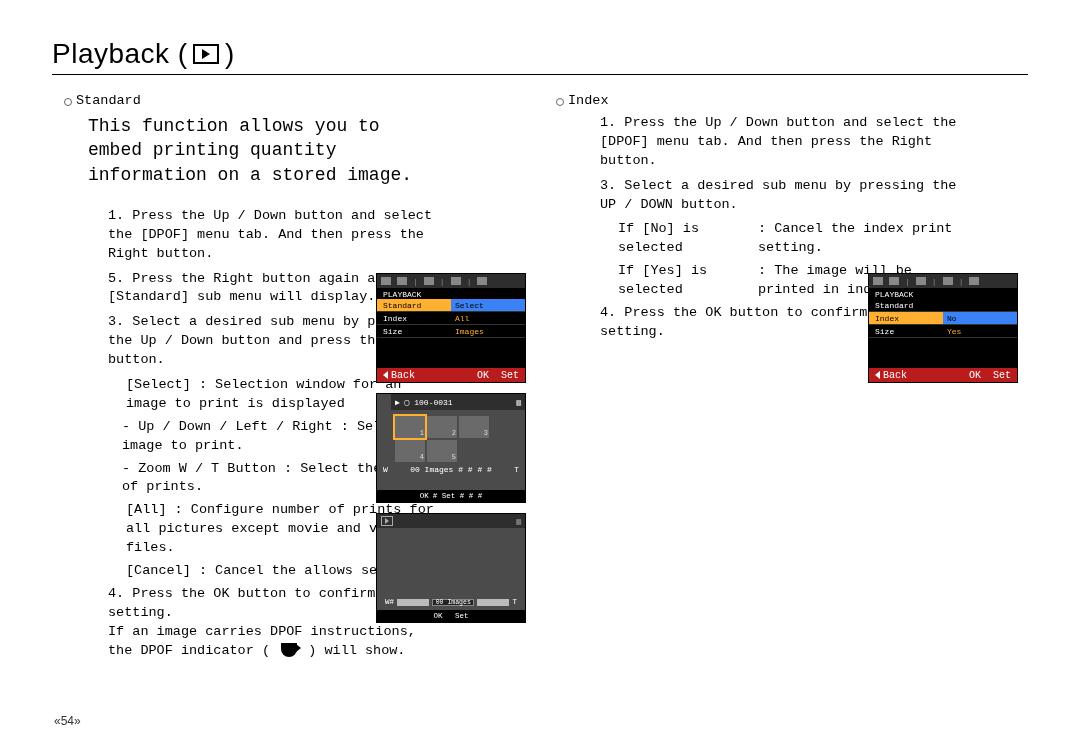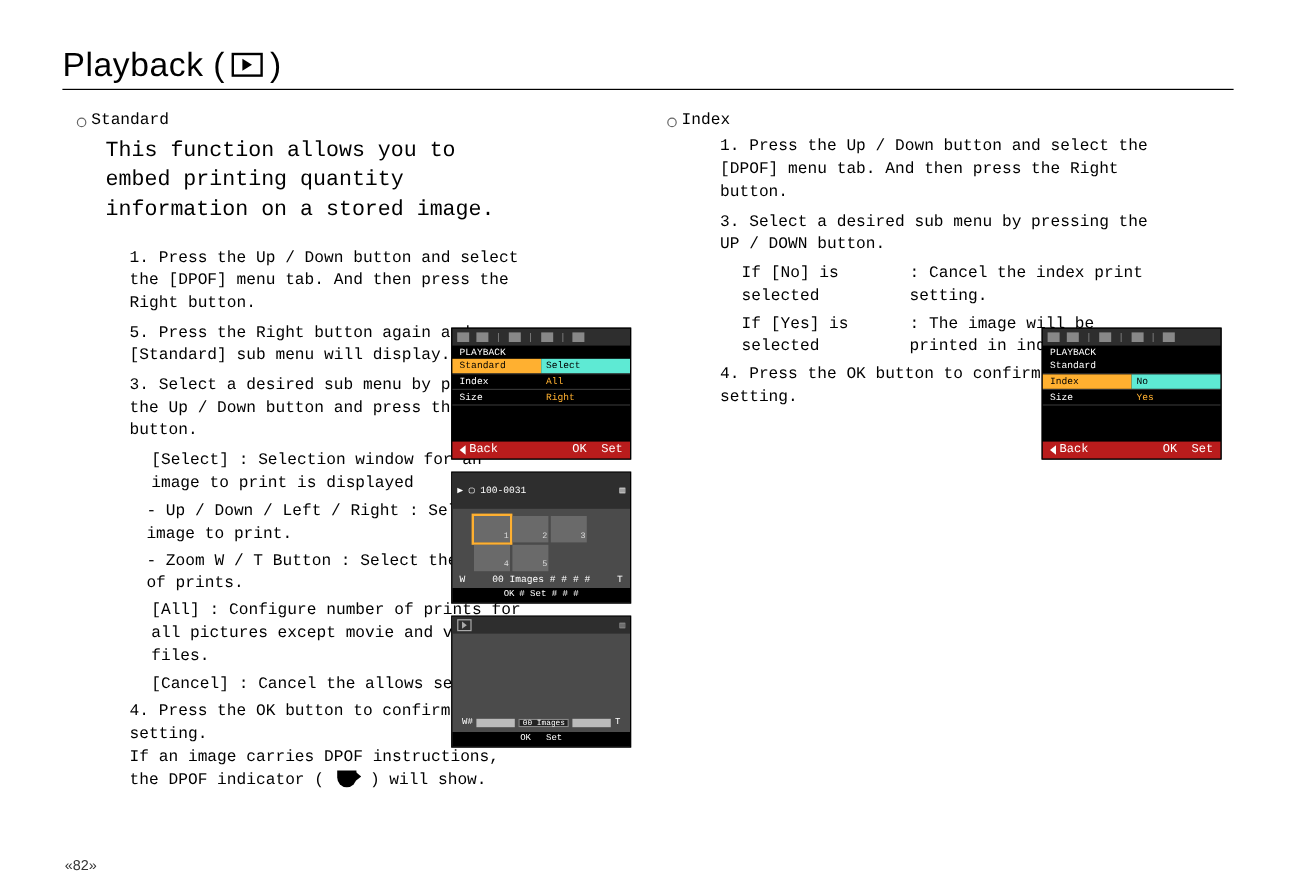--- a/index.html
+++ b/index.html
@@ -109,35 +109,36 @@
     color:#fff; font-size:8px; padding:2px 6px 0 6px;
   }
   .scr-row {
     display:flex; height:13px;
     border-bottom:1px solid #333;
     align-items:center;
   }
   .scr-row .lbl { width:50%; padding-left:6px; color:#fff; font-size:8px;}
   .scr-row .val { width:50%; padding-left:4px; color:#ffb030; font-size:8px; }
   .scr-row.sel .lbl { background:#ffb030; color:#000; height:100%; display:flex; align-items:center;}
-  .scr-row.sel .val { background:#5eead4; color:#000; height:100%; display:flex; align-items:center;}
+  .scr-row.sel .val { background:#3b82f6; color:#000; height:100%; display:flex; align-items:center;}
   .scr-footer {
     position:absolute; bottom:0; left:0; right:0;
     height:14px; background:#b91c1c; color:#fff;
     display:flex; justify-content:space-between; align-items:center;
     padding:0 6px; font-size:10px;
   }
   .scr-footer span { display:inline-flex; align-items:center; gap:3px; }
   .tri-l { width:0;height:0;border-top:4px solid transparent;border-bottom:4px solid transparent;border-right:5px solid #fff;}
 
   
   .grid-head {
-    height:30px; background:#2e2e2e; color:#fff;
+    height:16px; background:#2e2e2e; color:#fff;
     display:flex; align-items:center; padding:0 4px; font-size:8px;
     justify-content:space-between;
+    margin-left:14px;
   }
   .thumbs { display:flex; flex-wrap:wrap; gap:2px; padding:6px 18px 2px 18px; }
   .thumb { width:30px; height:22px; background:#6a6a6a; display:flex; align-items:flex-end; justify-content:flex-end; font-size:7px; color:#ddd; padding:1px;}
   .thumb.sel { outline:2px solid #ffb030; }
   .grid-line { color:#fff; font-size:8px; text-align:center; padding:1px 0;}
   .grid-w { position:absolute; left:6px; font-size:8px; color:#fff;}
   .grid-foot { position:absolute; bottom:0; left:0; right:0; height:12px; background:#000; color:#fff; font-size:7.5px; display:flex; justify-content:center; align-items:center; gap:4px;}
 
   
   .all-head { height:14px; background:#2e2e2e; display:flex; align-items:center; padding:0 4px;}
@@ -213,21 +214,21 @@
       <div class="scr-row sel">
         <div class="lbl">Standard</div>
         <div class="val">Select</div>
       </div>
       <div class="scr-row">
         <div class="lbl">Index</div>
         <div class="val">All</div>
       </div>
       <div class="scr-row">
         <div class="lbl">Size</div>
-        <div class="val">Right</div>
+        <div class="val">Images</div>
       </div>
       <div class="scr-footer">
         <span>
             <span class="tri-l"></span>
             <span>Back</span>
           </span>
         <span><span>OK</span>&nbsp;<span>Set</span></span>
       </div>
     </div>
 
@@ -320,13 +321,13 @@
         <span>
             <span class="tri-l"></span>
             <span>Back</span>
           </span>
         <span><span>OK</span>&nbsp;<span>Set</span></span>
       </div>
     </div>
   </div>
 </div>
 
-<div class="page-num">«82»</div>
+<div class="page-num">«54»</div>
 
 </body></html>

